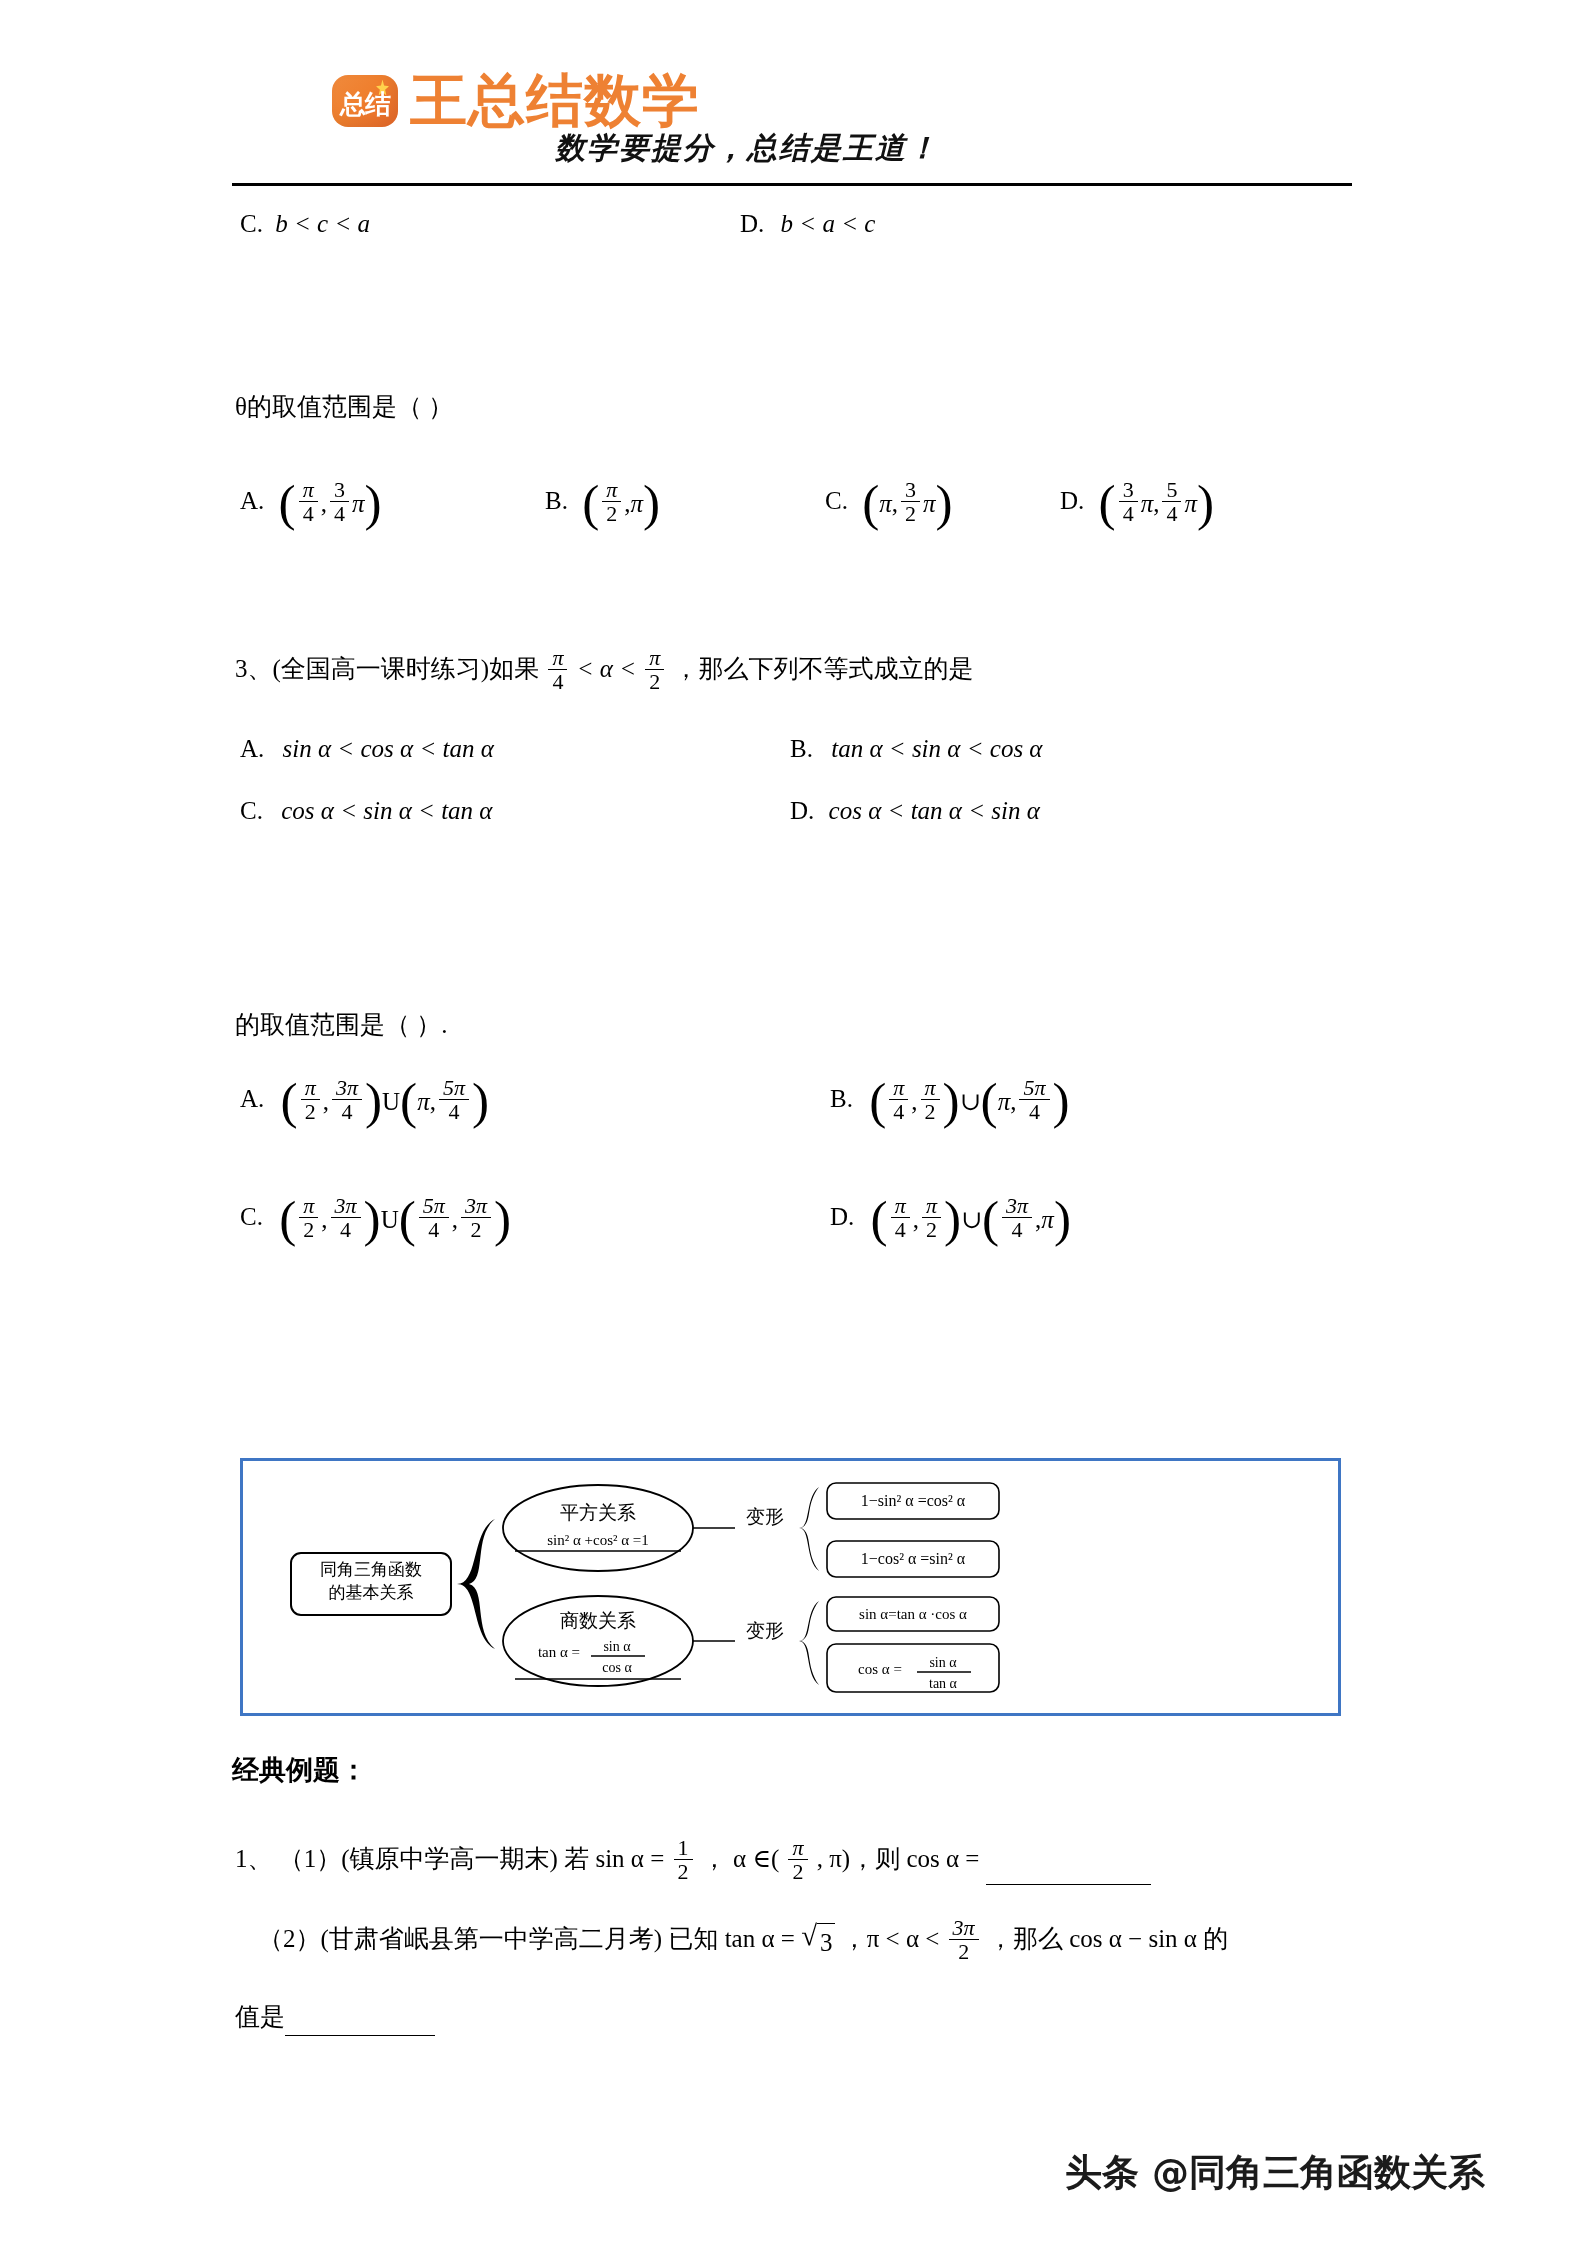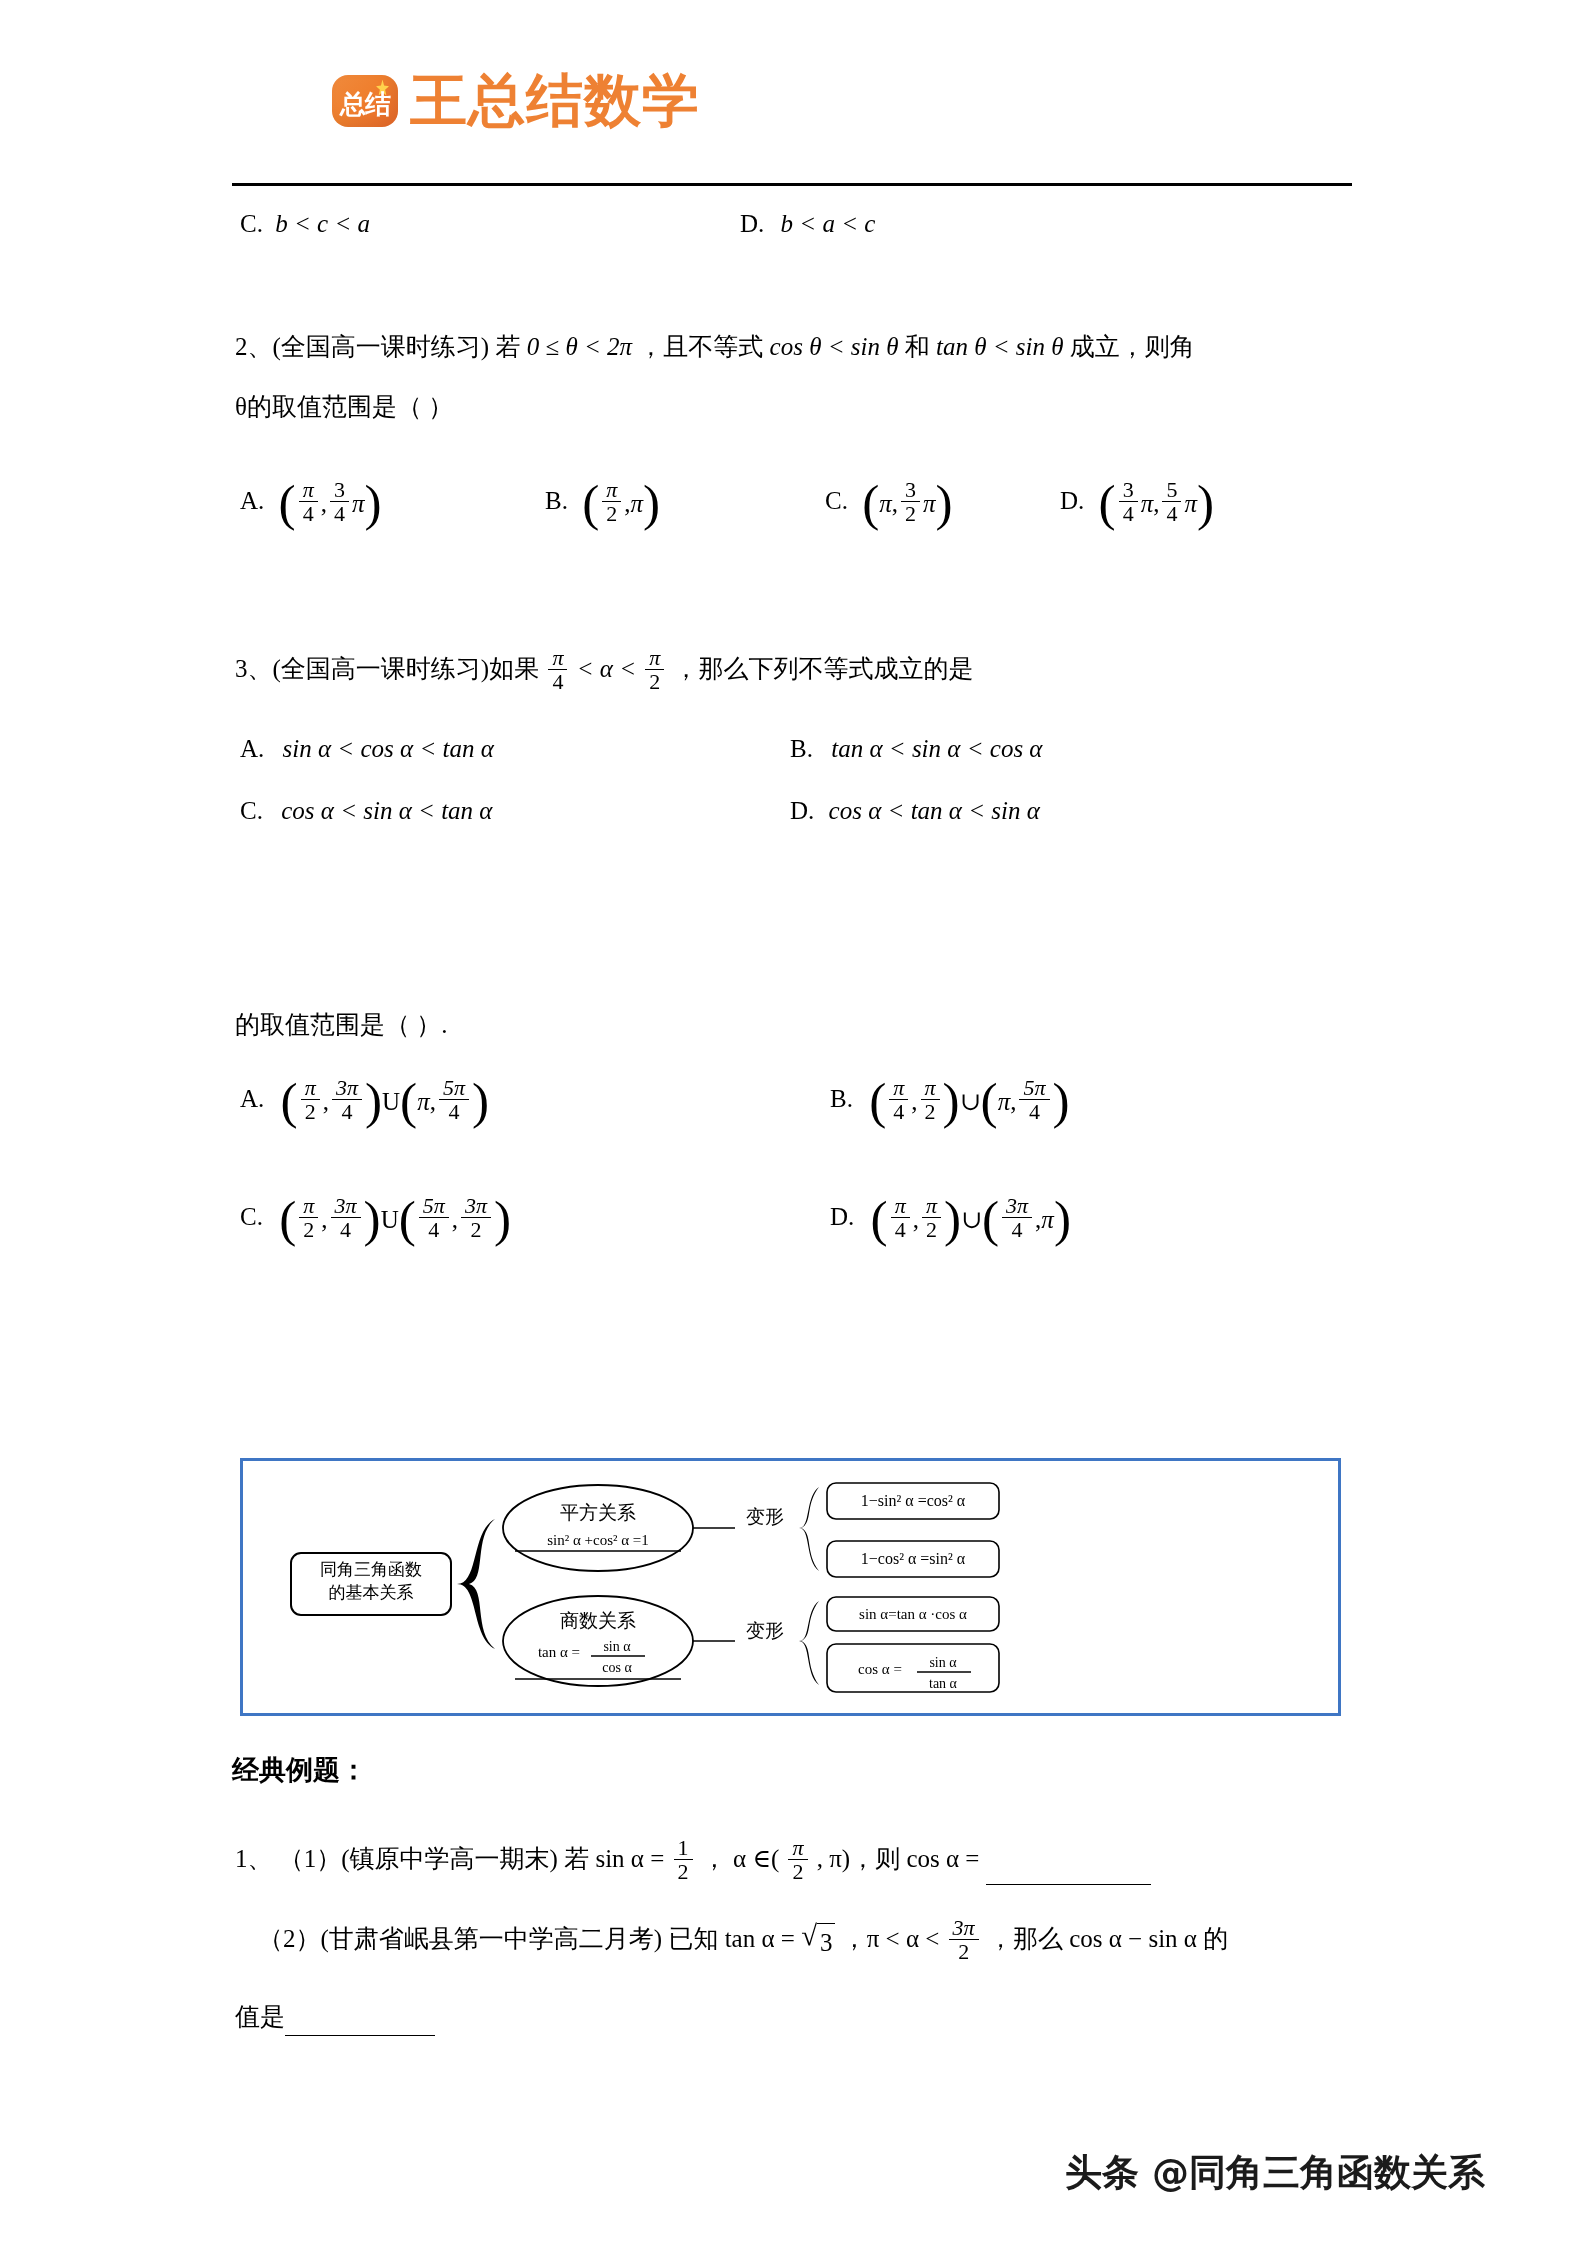--- a/index.html
+++ b/index.html
@@ -96,41 +96,32 @@
 
   <div class="header">
     <div class="logo-wrap">
       <div class="logo-mark">
         <div class="spark"></div>
         <div class="lm-txt">总结</div>
       </div>
       <div class="logo-text">王总结数学</div>
     </div>
   </div>
+  <div class="slogan">数学要提分，总结是王道！</div>
   <div class="hrule"></div>
 
   <div class="blk" style="left:240px;top:205px;">
     <span class="lbl">C.</span>
     <span class="mi" style="margin-left:6px;">b &lt; c &lt; a</span>
   </div>
   <div class="blk" style="left:740px;top:205px;">
     <span class="lbl">D.</span>
     <span class="mi" style="margin-left:10px;">b &lt; a &lt; c</span>
   </div>
 
-  <div class="blk" style="left:235px;top:328px;">
-    <span>2、</span><span>(全国高一课时练习)</span>
-    <span>若</span>
-    <span class="mi">0 ≤ θ &lt; 2π</span>
-    <span>，且不等式</span>
-    <span class="mi">cos θ &lt; sin θ</span>
-    <span>和</span>
-    <span class="mi">tan θ &lt; sin θ</span>
-    <span>成立，则角</span>
-  </div>
   <div class="blk" style="left:235px;top:388px;">θ的取值范围是（    ）</div>
 
   <div class="blk" style="left:240px;top:480px;">
     <span>A.</span>
     <span class="inline-mid" style="margin-left:8px;">
       <span class="paren">(</span>
       <span class="frac">
         <span class="num mi">π</span>
         <span class="den">4</span>
       </span>

